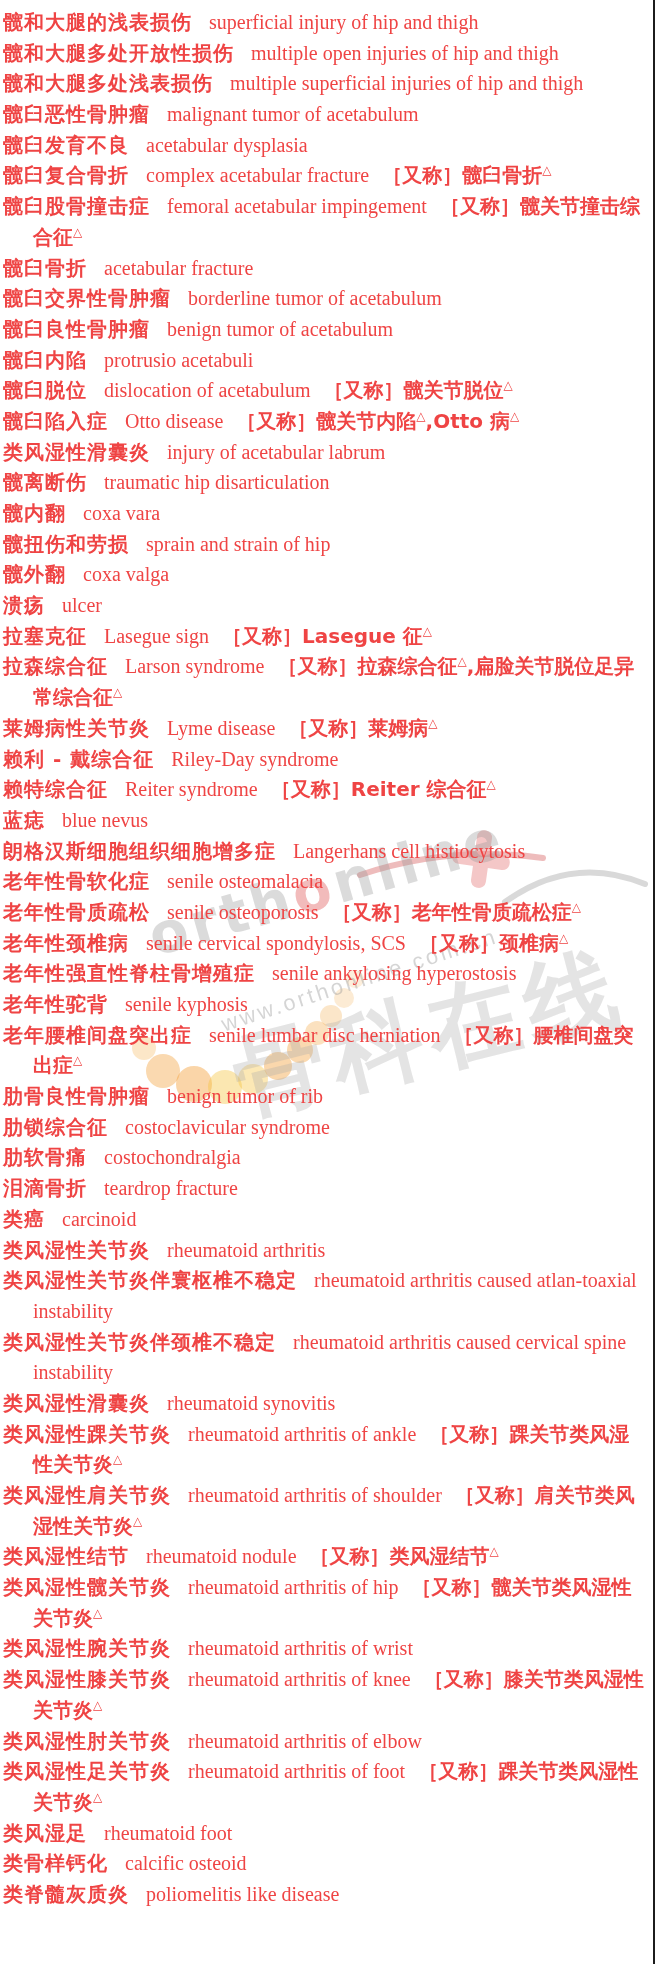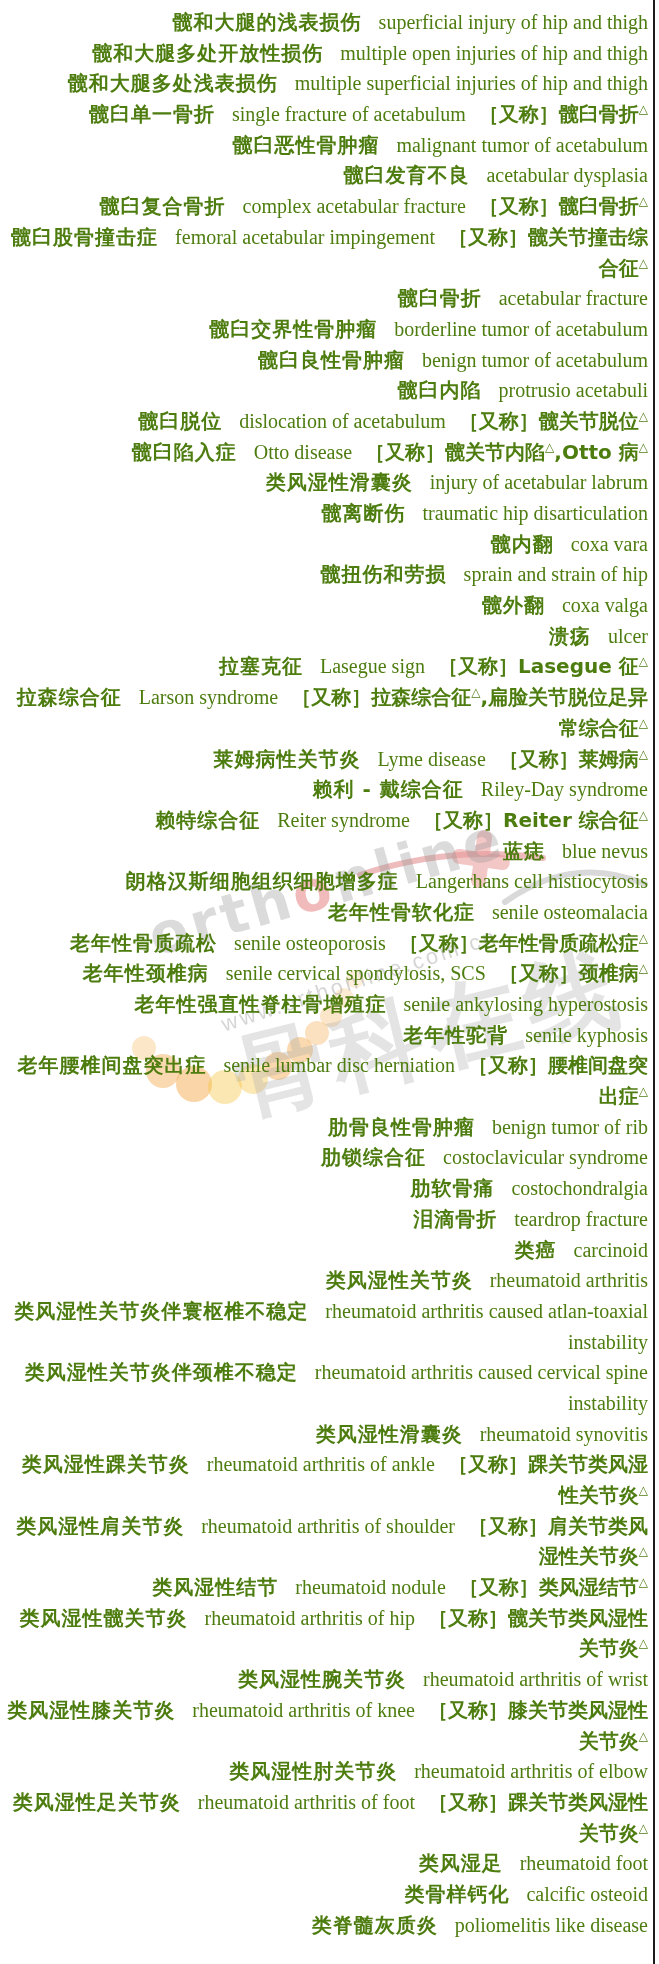--- a/index.html
+++ b/index.html
@@ -4,21 +4,21 @@
 <style>
   html,body{margin:0;padding:0;}
   body{
     width:659px;height:1964px;position:relative;background:#ffffff;overflow:hidden;
     font-family:"Liberation Serif",serif;color:#161616;
   }
   
   #entries{position:absolute;left:3px;top:7px;width:645px;z-index:2;}
   .entry{
     padding-left:30px;text-indent:-30px;
-    line-height:30.68px;font-size:20px;color:#4d7c0f;text-align:right;
+    line-height:30.68px;font-size:20px;color:#ef4444;
   }
   .term{
     font-family:"DejaVu Sans","Liberation Sans",sans-serif;
     font-weight:bold;letter-spacing:1px;margin-right:17px;
   }
   .english{font-family:"Liberation Serif",serif;}
   .alias-marker{
     font-family:"DejaVu Sans","Liberation Sans",sans-serif;
     font-weight:bold;margin-left:13px;
   }
@@ -84,21 +84,20 @@
     <span class="b1">orth</span><span class="b2">o</span><span class="b3">nline</span>
   </div>
   <div class="wm-url">www.orthonline.com.cn</div>
   <div class="wm-cn">骨科在线</div>
 </div>
 
 <div id="entries">
     <div class="entry"><span class="term">髋和大腿的浅表损伤</span><span class="english">superficial injury of hip and thigh</span></div>
     <div class="entry"><span class="term">髋和大腿多处开放性损伤</span><span class="english">multiple open injuries of hip and thigh</span></div>
     <div class="entry"><span class="term">髋和大腿多处浅表损伤</span><span class="english">multiple superficial injuries of hip and thigh</span></div>
-    <div class="entry"><span class="term">髋臼单一骨折</span><span class="english">single fracture of acetabulum</span><span class="alias-marker">［又称］</span><span class="alias">髋臼骨折<sup class="tri">△</sup></span></div>
     <div class="entry"><span class="term">髋臼恶性骨肿瘤</span><span class="english">malignant tumor of acetabulum</span></div>
     <div class="entry"><span class="term">髋臼发育不良</span><span class="english">acetabular dysplasia</span></div>
     <div class="entry"><span class="term">髋臼复合骨折</span><span class="english">complex acetabular fracture</span><span class="alias-marker">［又称］</span><span class="alias">髋臼骨折<sup class="tri">△</sup></span></div>
     <div class="entry"><span class="term">髋臼股骨撞击症</span><span class="english">femoral acetabular impingement</span><span class="alias-marker">［又称］</span><span class="alias">髋关节撞击综合征<sup class="tri">△</sup></span></div>
     <div class="entry"><span class="term">髋臼骨折</span><span class="english">acetabular fracture</span></div>
     <div class="entry"><span class="term">髋臼交界性骨肿瘤</span><span class="english">borderline tumor of acetabulum</span></div>
     <div class="entry"><span class="term">髋臼良性骨肿瘤</span><span class="english">benign tumor of acetabulum</span></div>
     <div class="entry"><span class="term">髋臼内陷</span><span class="english">protrusio acetabuli</span></div>
     <div class="entry"><span class="term">髋臼脱位</span><span class="english">dislocation of acetabulum</span><span class="alias-marker">［又称］</span><span class="alias">髋关节脱位<sup class="tri">△</sup></span></div>
     <div class="entry"><span class="term">髋臼陷入症</span><span class="english">Otto disease</span><span class="alias-marker">［又称］</span><span class="alias">髋关节内陷<sup class="tri">△</sup>,Otto 病<sup class="tri">△</sup></span></div>

